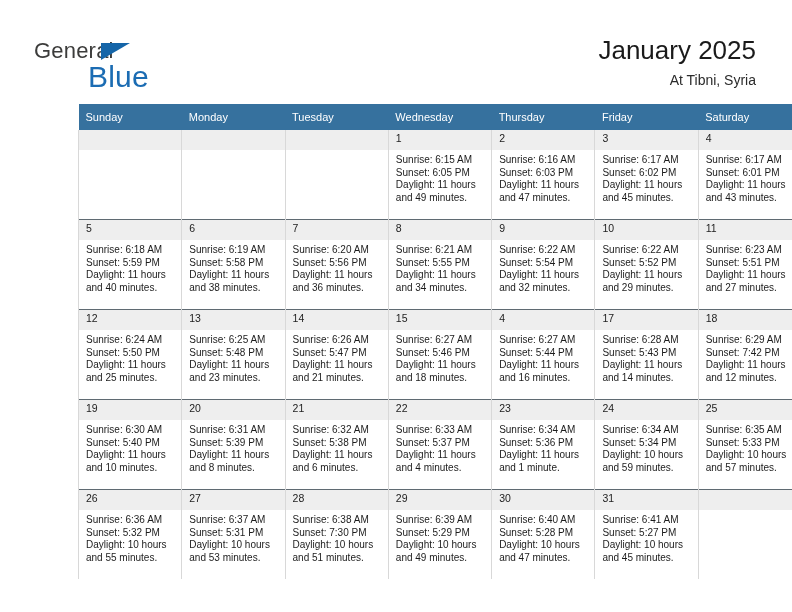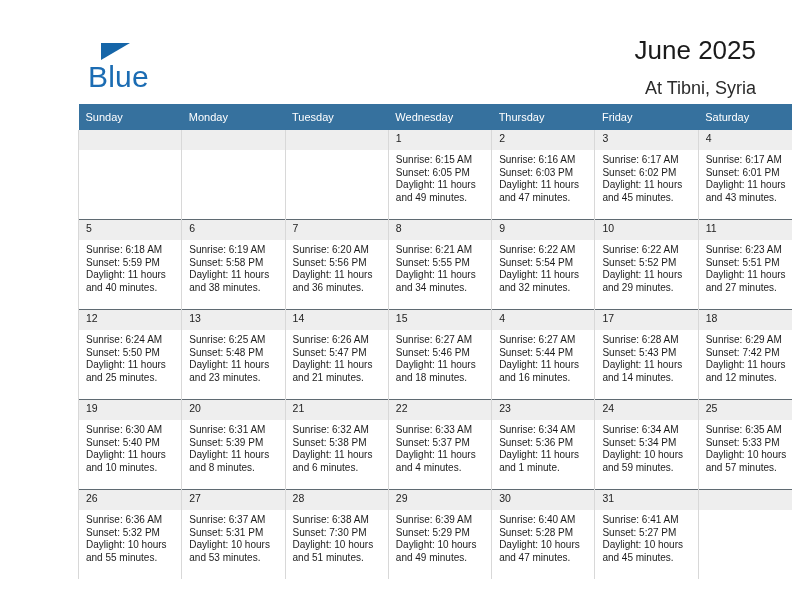--- a/index.html
+++ b/index.html
@@ -72,24 +72,24 @@
     top: 34px;
     text-align: right;
   }
   .cal-title {
     font-size: 26px;
     color: #1a1a1a;
     line-height: 32px;
     font-weight: normal;
   }
   .cal-subtitle {
-    font-size: 18px;
+    font-size: 14px;
     color: #2b2b2b;
     line-height: 20px;
-    margin-top: 12px;
+    margin-top: 4px;
     text-align: right;
   }
 
   
   .calendar {
     position: absolute;
     left: 34px;
     top: 104px;
     width: 724px;
     border-collapse: collapse;
@@ -143,26 +143,27 @@
   .cell-empty .daynum-band { color: transparent; }
 </style>
 </head>
 <body>
 
 <div class="page">
 
   <div class="header">
 
     <div class="logo">
+      <span class="logo-general">General</span>
       <span class="logo-tri"></span>
       <span class="logo-blue">Blue</span>
     </div>
 
     <div class="title-block">
-      <div class="cal-title">June 2025</div>
+      <div class="cal-title">January 2025</div>
       <div class="cal-subtitle">At Tibni, Syria</div>
     </div>
 
   </div>
 
   <table class="calendar">
     <thead>
       <tr id="weekday-row">
           <th>Sunday</th>
           <th>Monday</th>

